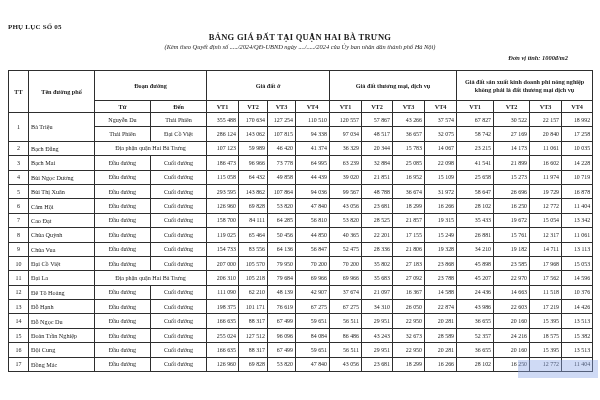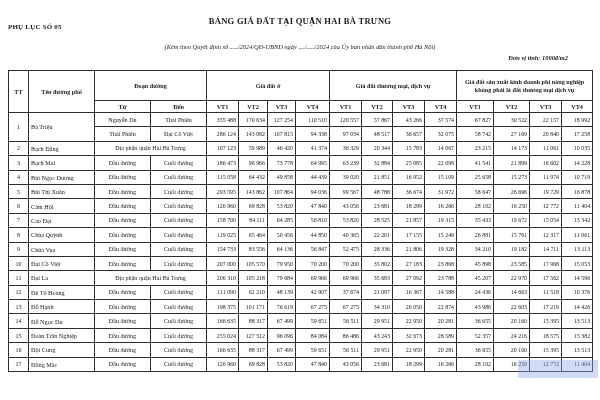--- a/index.html
+++ b/index.html
@@ -1,21 +1,21 @@
 <!DOCTYPE html>
 <html><head>
 <meta charset="utf-8">
 <style>
   html,body{margin:0;padding:0;}
   body{
     width:600px;height:400px;position:relative;background:#ffffff;
     font-family:"Liberation Serif", serif;color:#1c1c1c;overflow:hidden;
   }
   .appendix{position:absolute;left:8px;top:23px;font-weight:bold;font-size:7px;letter-spacing:.2px;}
-  .title{position:absolute;left:0;top:16px;width:100%;text-align:center;font-weight:bold;font-size:8.5px;letter-spacing:.3px;}
+  .title{position:absolute;left:0;top:32px;width:100%;text-align:center;font-weight:bold;font-size:8.5px;letter-spacing:.3px;}
   .subtitle{position:absolute;left:0;top:43px;width:100%;text-align:center;font-style:italic;font-size:6.4px;}
   .unit{position:absolute;top:54px;right:32px;font-style:italic;font-weight:bold;font-size:6.4px;}
   table.land{
     position:absolute;left:8px;top:70px;width:584px;
     border-collapse:collapse;table-layout:fixed;
   }
   .land th,.land td{border:1px solid #2e2e2e;padding:0;overflow:hidden;white-space:nowrap;}
   .land thead th{font-weight:bold;font-size:6.2px;text-align:center;vertical-align:middle;padding:1px;white-space:normal;line-height:1.25;}
   .land thead tr.grp{height:30px;}
   .land thead tr.vt{height:12px;}

